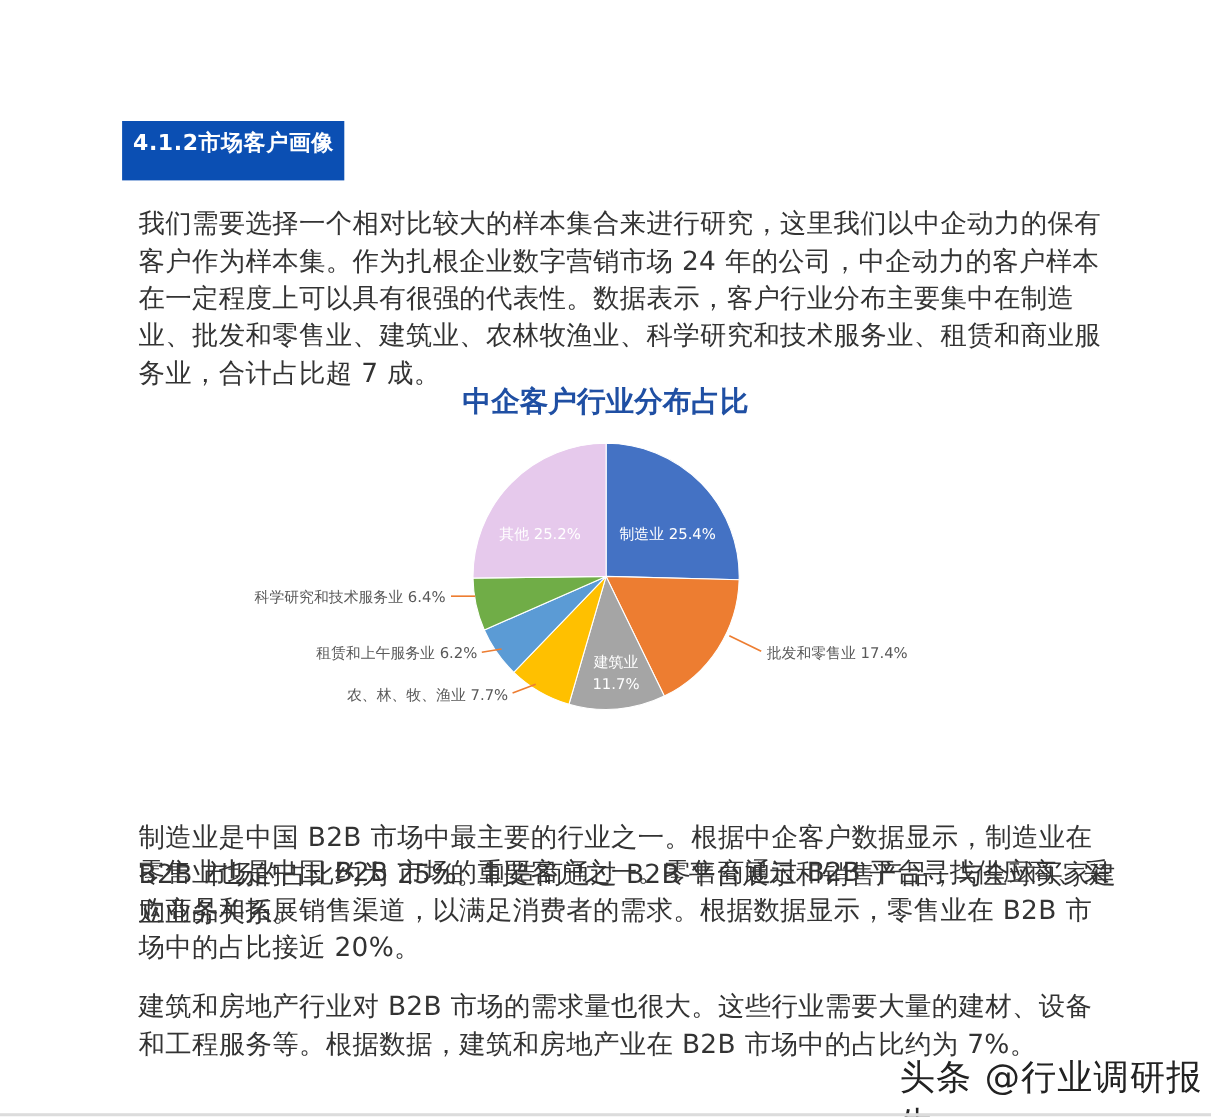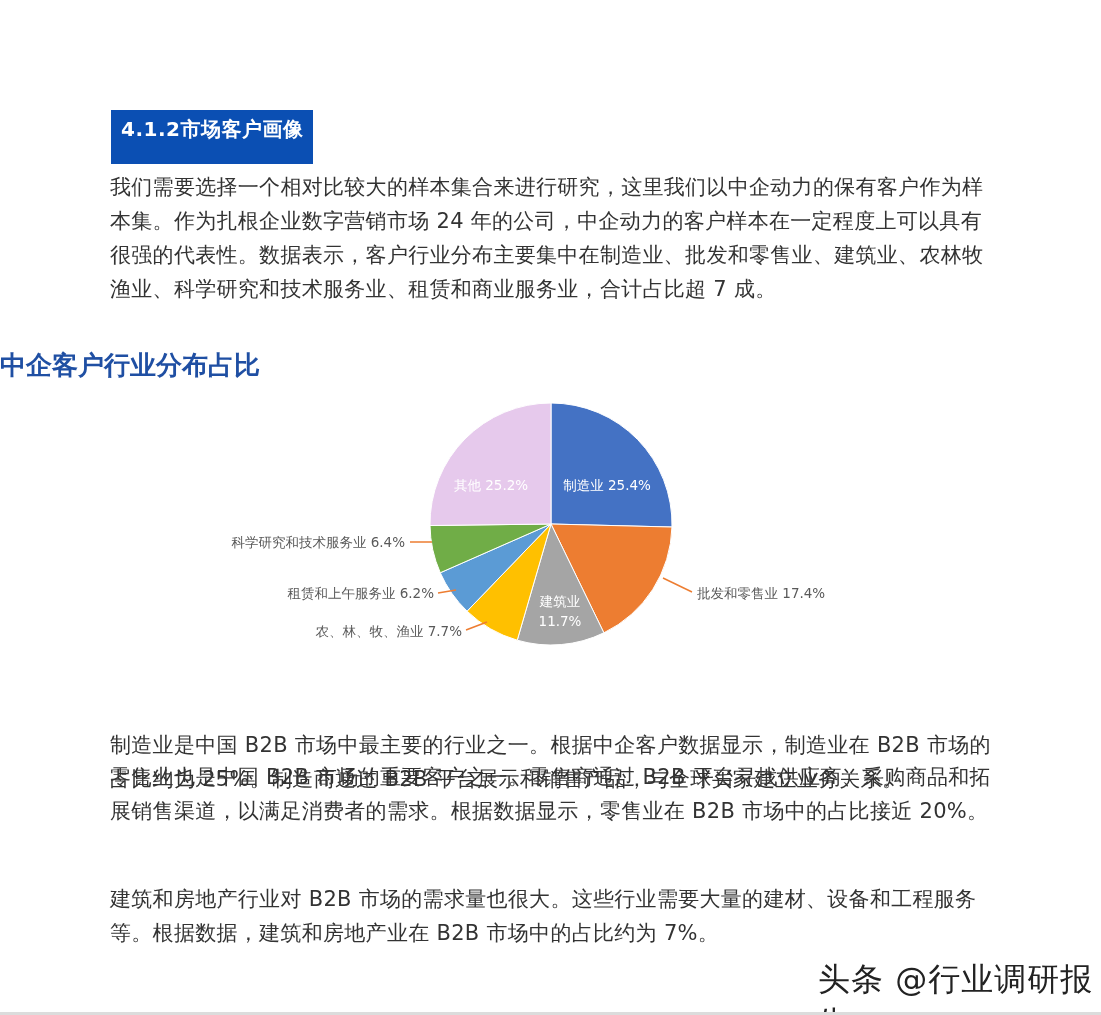--- a/index.html
+++ b/index.html
@@ -1,23 +1,23 @@
 <!DOCTYPE html>
 <html><head>
 <meta charset="utf-8">
 <style>
   html,body{margin:0;padding:0;background:#fff;}
   body{width:1101px;height:1015px;position:relative;overflow:hidden;font-family:"DejaVu Sans","Liberation Sans",sans-serif;color:#333;}
   .heading{position:absolute;left:111px;top:110px;height:54px;padding:0 10px;background:#0b4fb3;color:#fff;font-size:20px;font-weight:bold;line-height:38px;letter-spacing:0.5px;}
-  .para{position:absolute;left:110px;width:890px;font-size:21px;line-height:34px;color:#333;margin:0;letter-spacing:0.3px;}
+  .para{position:absolute;left:110px;width:890px;font-size:24px;line-height:34px;color:#333;margin:16px;letter-spacing:0.3px;}
   .p1{top:170px;}
   .p2{top:728px;}
   .p3{top:760px;}
   .p4{top:882px;}
-  .chart-title{position:absolute;left:0;width:1101px;top:348px;font-size:26px;font-weight:bold;color:#1f4fa3;margin:0;}
+  .chart-title{position:absolute;left:0;width:1101px;top:348px;text-align:center;font-size:26px;font-weight:bold;color:#1f4fa3;margin:0;}
   .chart-svg{position:absolute;left:0;top:0;}
   .watermark{position:absolute;left:818px;top:958px;font-size:32px;color:#222;letter-spacing:1px;}
   .bottom-rule{position:absolute;left:0;right:0;top:1012px;height:3px;background:#dcdcdc;}
 </style>
 </head>
 <body>
 
 <div class="heading">4.1.2市场客户画像</div>
 
 <p class="para p1">我们需要选择一个相对比较大的样本集合来进行研究，这里我们以中企动力的保有客户作为样本集。作为扎根企业数字营销市场 24 年的公司，中企动力的客户样本在一定程度上可以具有很强的代表性。数据表示，客户行业分布主要集中在制造业、批发和零售业、建筑业、农林牧渔业、科学研究和技术服务业、租赁和商业服务业，合计占比超 7 成。</p>

